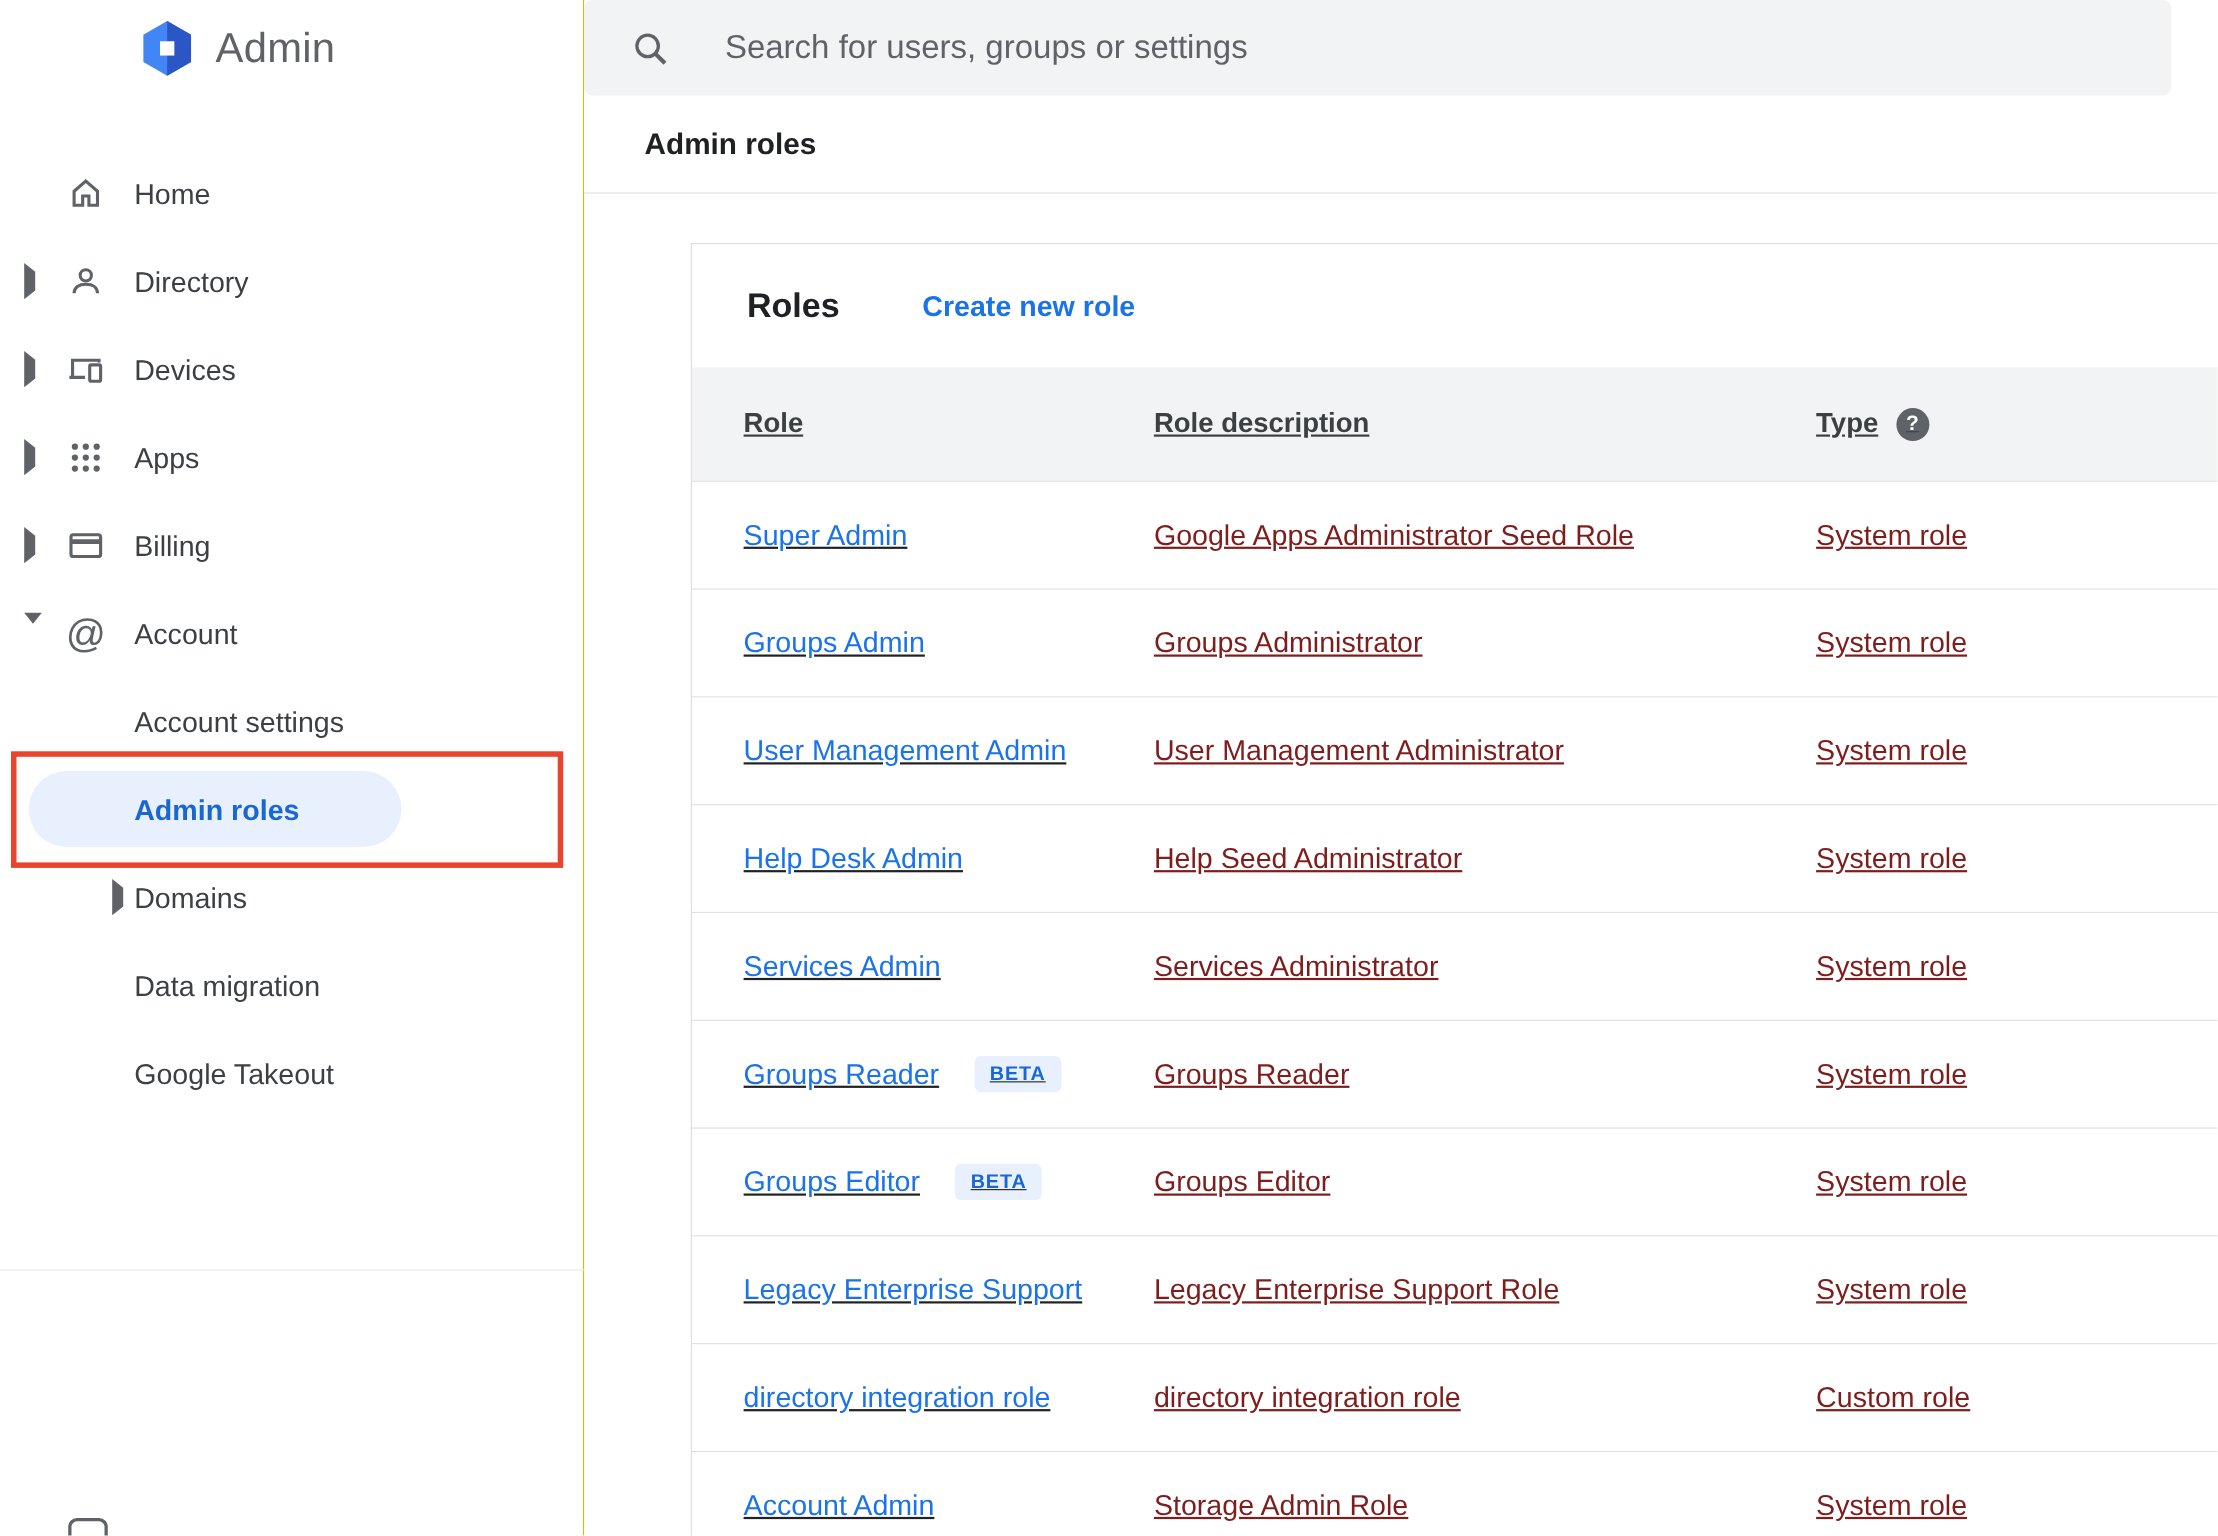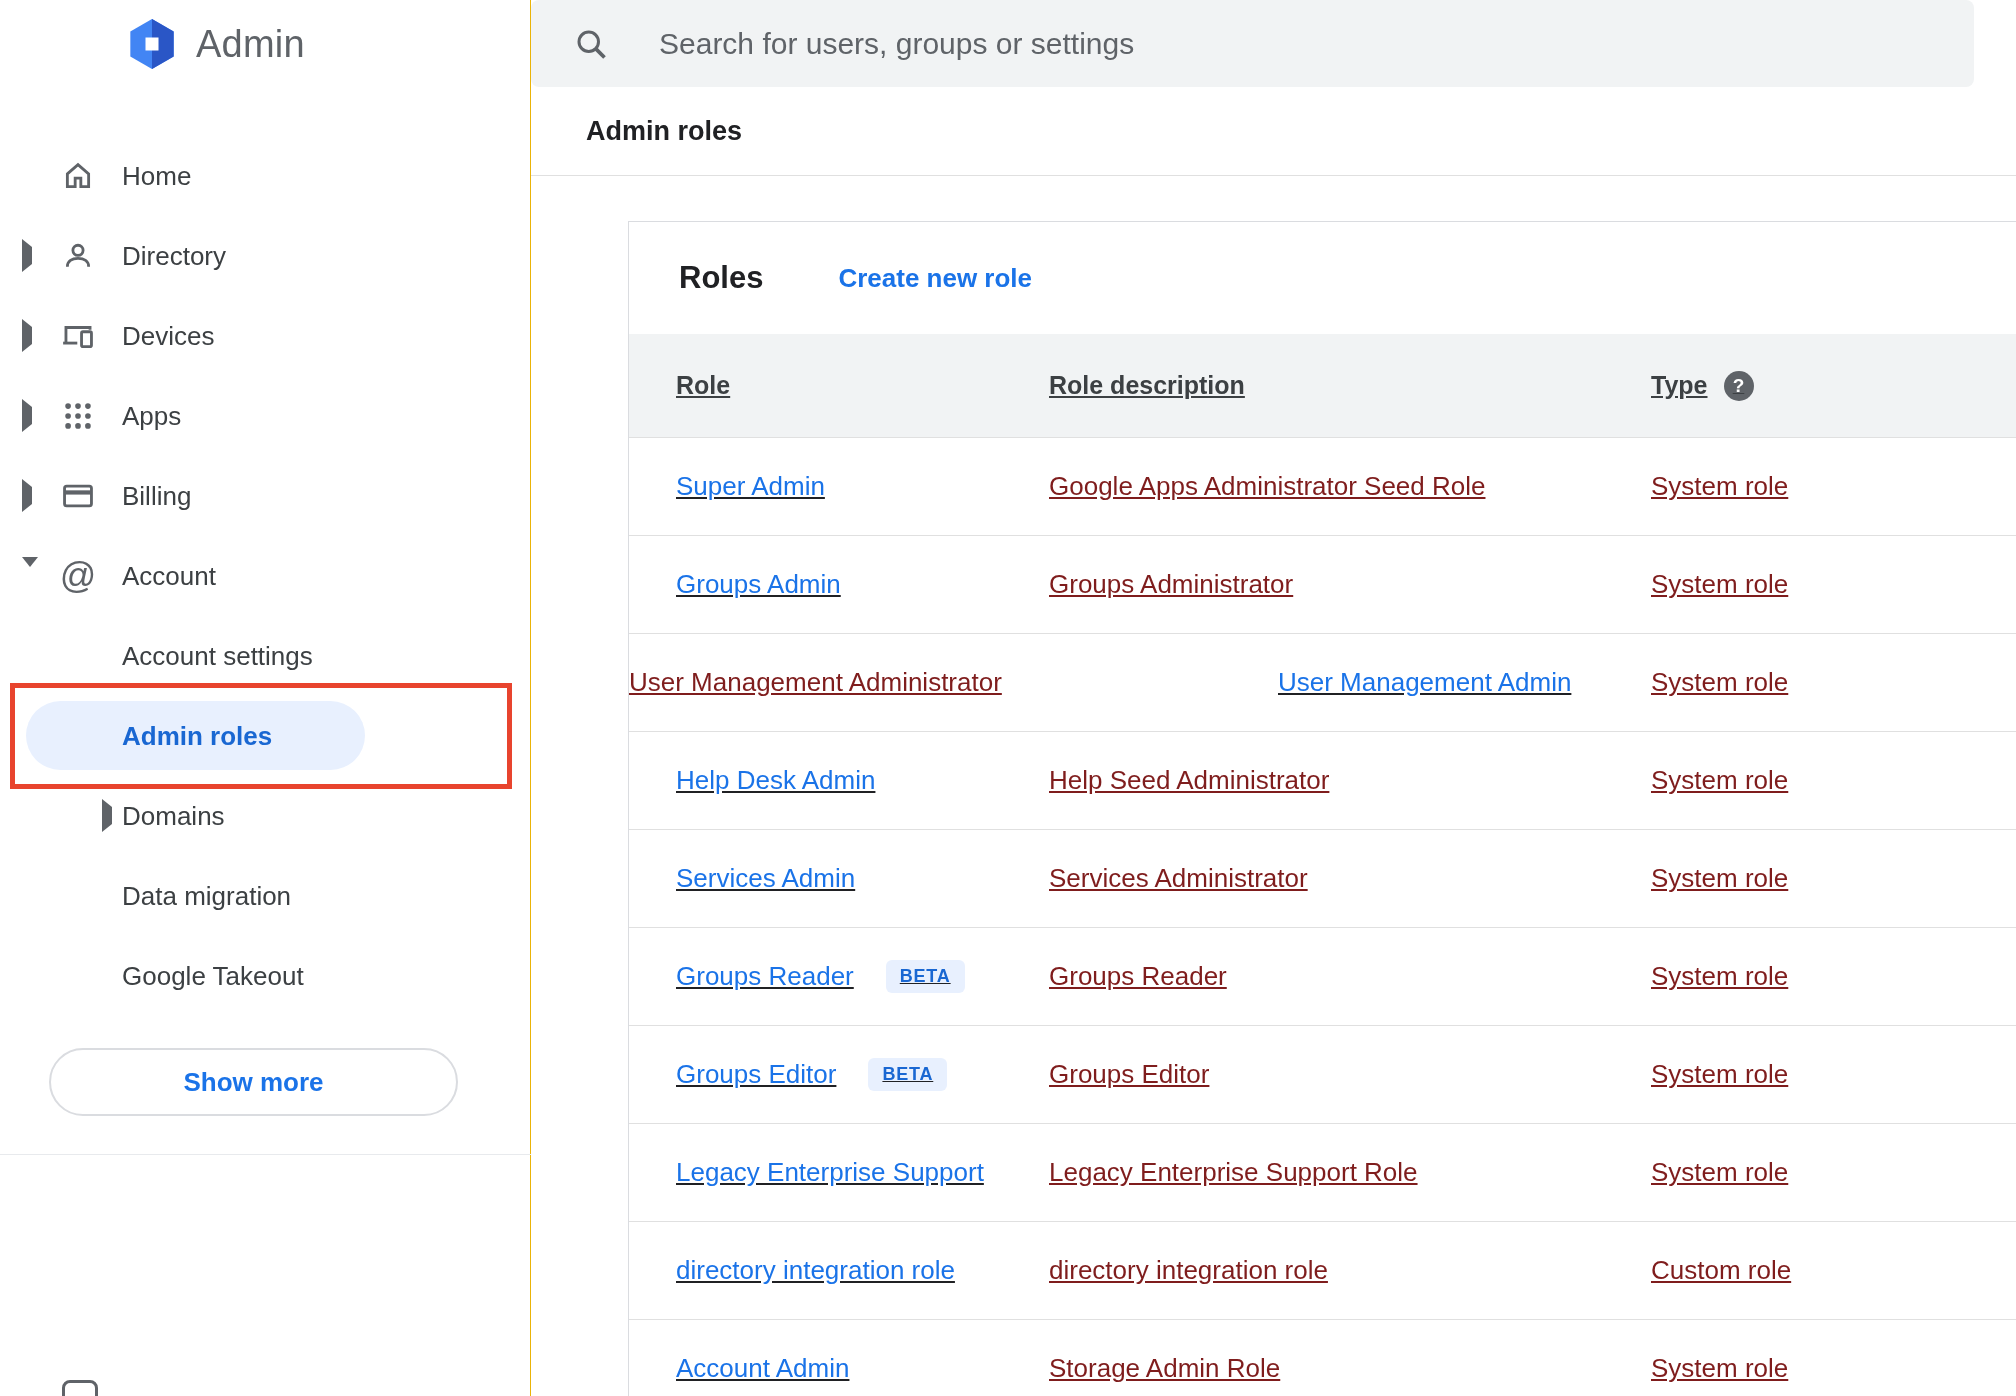--- a/index.html
+++ b/index.html
@@ -210,21 +210,20 @@
 
     <div class="nav-item">
       <span class="nav-label">Data migration</span>
     </div>
 
     <div class="nav-item">
       <span class="nav-label">Google Takeout</span>
     </div>
   </nav>
 
-  <button class="show-more">Show more</button>
 
   <div class="annotation-box"></div>
   <div class="sidebar-bottom-divider"></div>
   <div class="partial-icon"></div>
 </aside>
 
 <main class="main">
 
   <div class="searchbar">
     <svg width="36" height="36" viewBox="0 0 24 24" fill="none" stroke="#5f6368" stroke-width="2">
@@ -263,24 +262,24 @@
 
     <div class="trow">
       <div class="cell role">
           <a>Groups Admin</a>
         </div>
       <div class="cell desc">Groups Administrator</div>
       <div class="cell type">System role</div>
     </div>
 
     <div class="trow">
+      <div class="cell role">
+          <a>User Management Admin</a>
+        </div>
       <div class="cell desc">User Management Administrator</div>
-      <div class="cell role">
-          <a>User Management Admin</a>
-        </div>
       <div class="cell type">System role</div>
     </div>
 
     <div class="trow">
       <div class="cell role">
           <a>Help Desk Admin</a>
         </div>
       <div class="cell desc">Help Seed Administrator</div>
       <div class="cell type">System role</div>
     </div>

